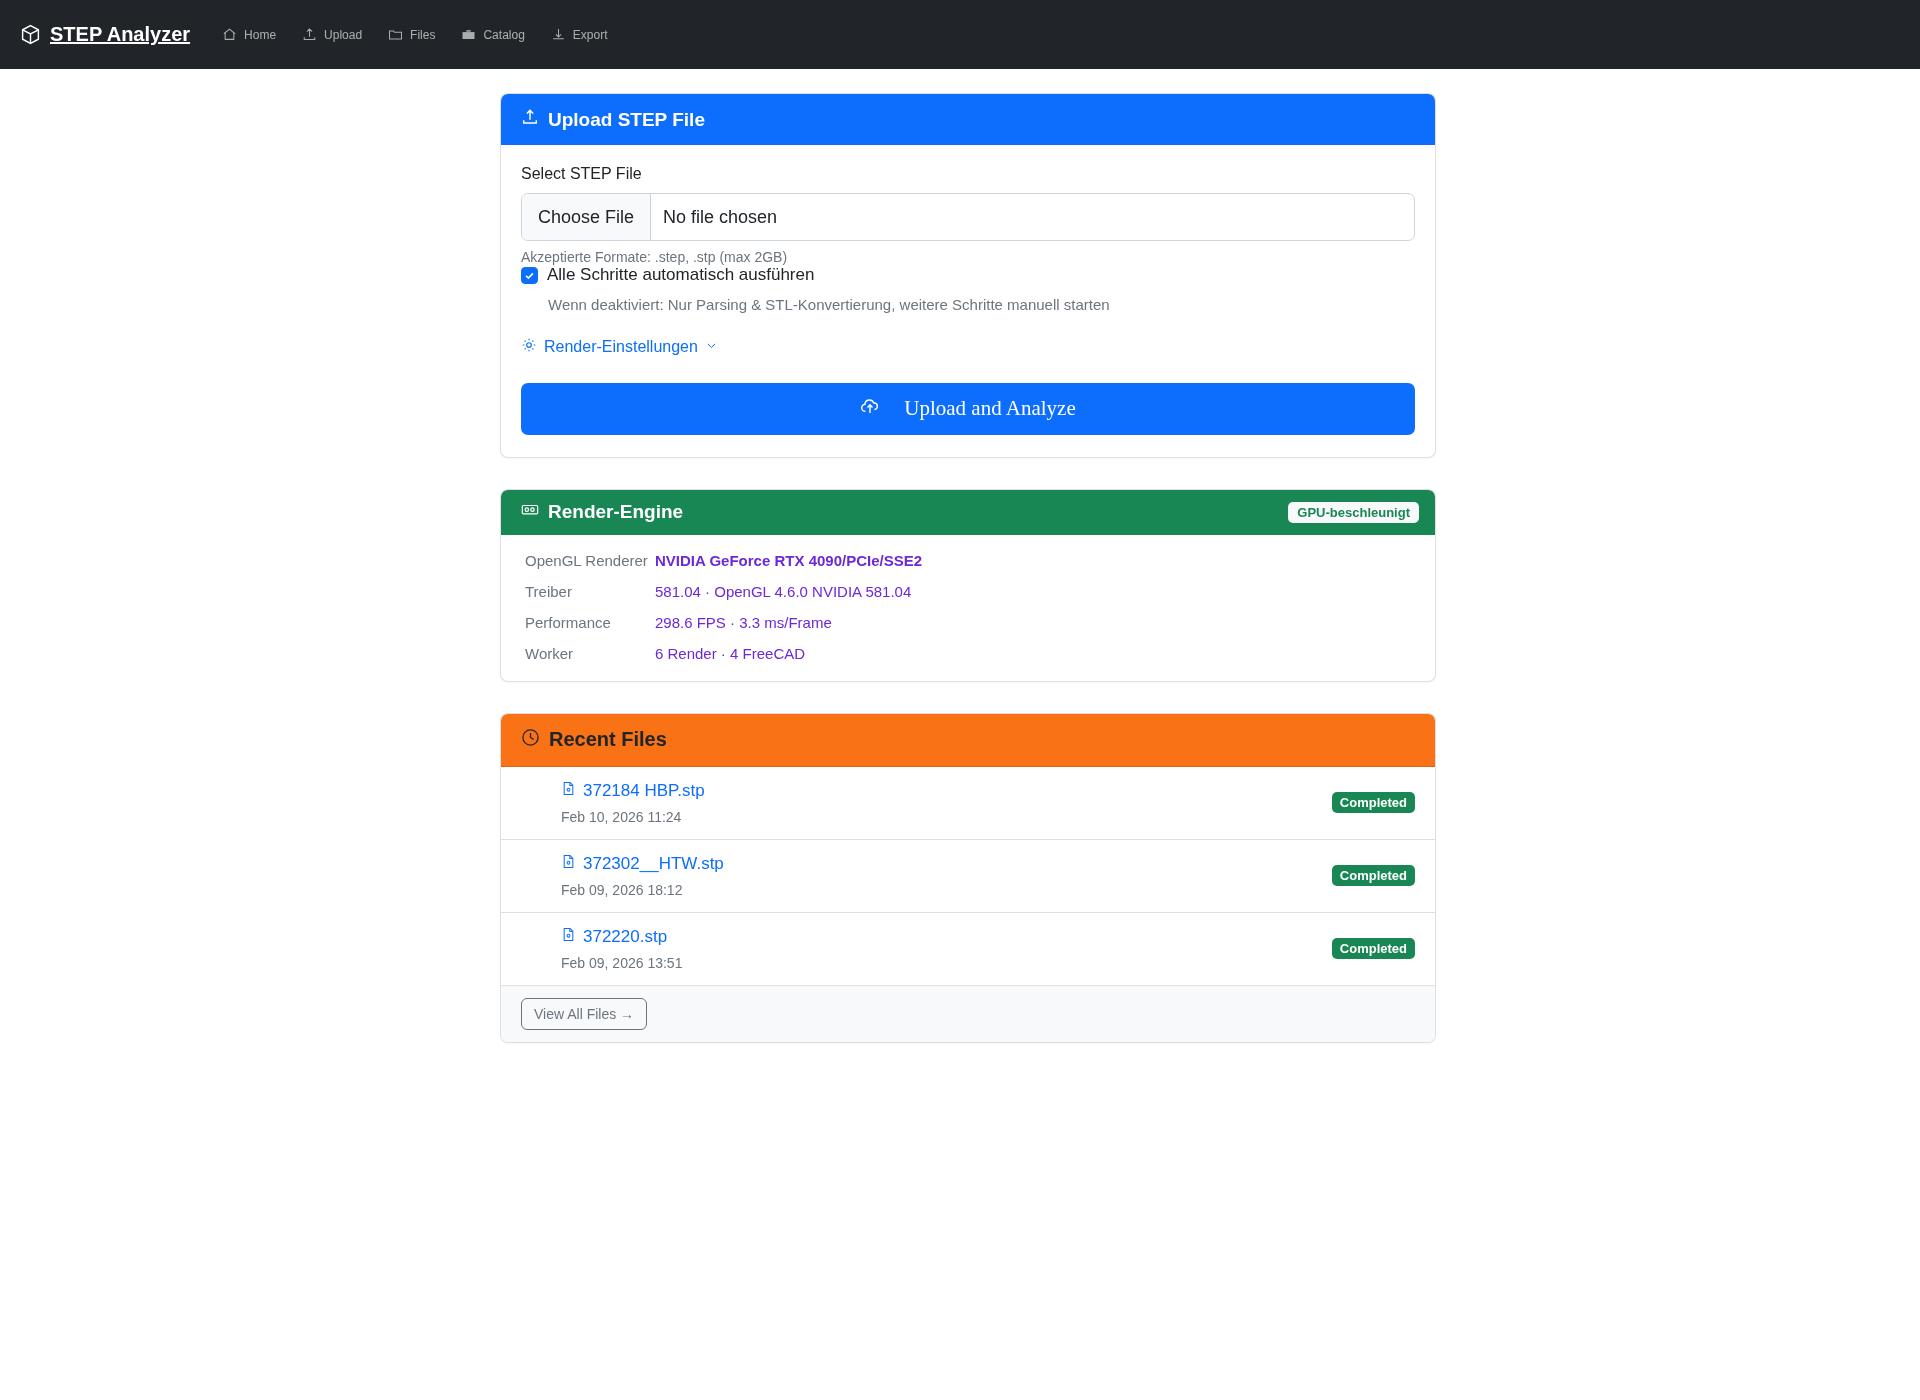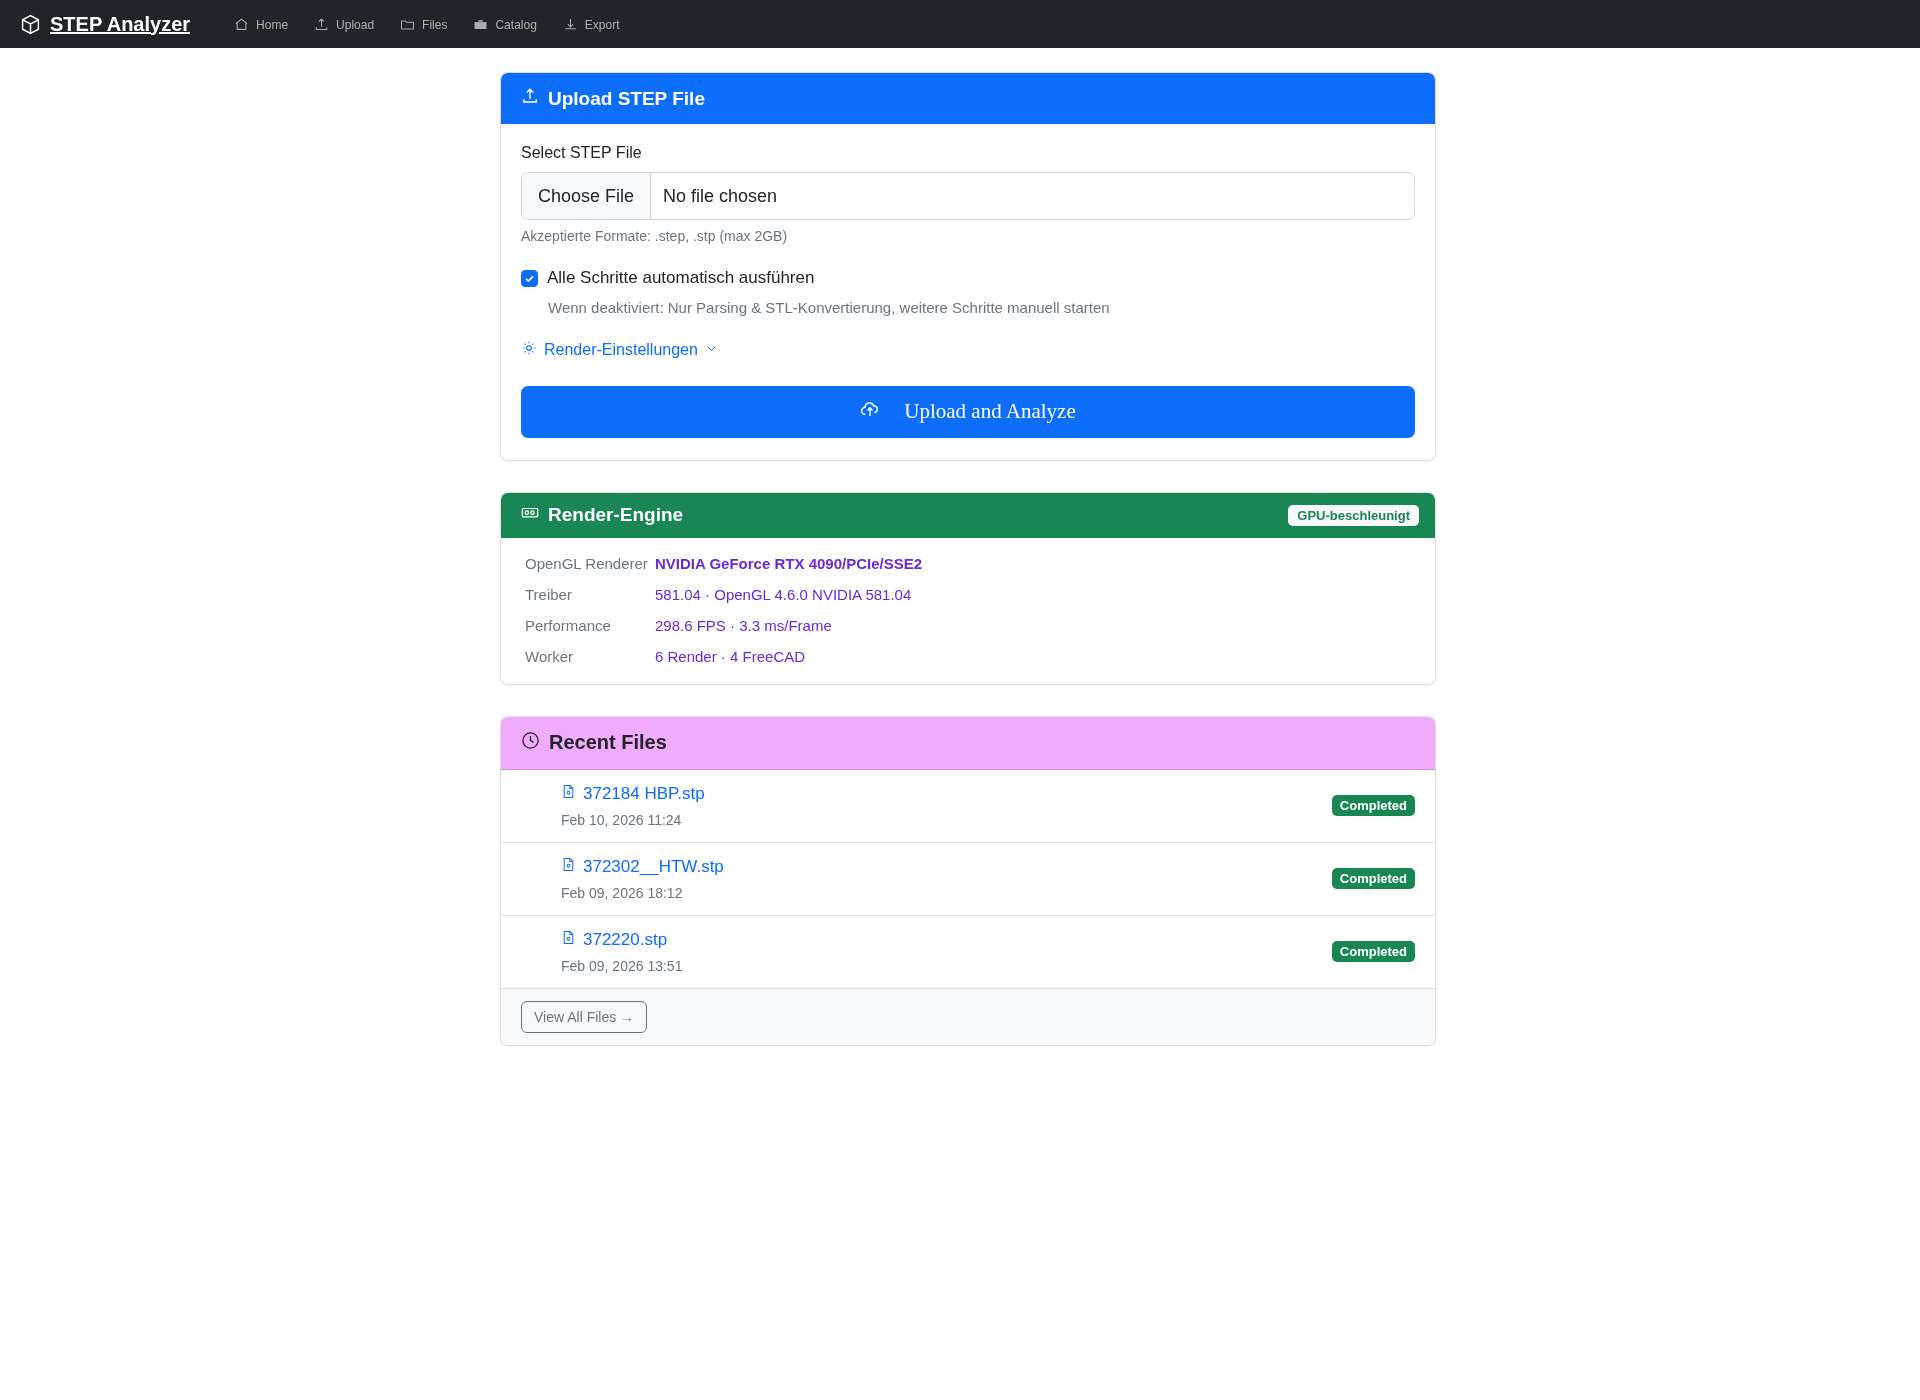--- a/index.html
+++ b/index.html
@@ -6,26 +6,26 @@
   html, body {
     margin: 0; padding: 0;
     width: 1920px; height: 1400px;
     background: #ffffff;
     font-family: "Liberation Sans", sans-serif;
     -webkit-font-smoothing: antialiased;
   }
 
   
   .navbar {
-    height: 48px;
+    height: 69px;
     background: #212529;
     display: flex;
     align-items: center;
     padding: 0 20px;
-    gap: 12px;
+    gap: 0;
   }
   .brand {
     display: flex;
     align-items: center;
     gap: 9px;
     color: #ffffff;
     font-size: 20px;
     font-weight: 600;
     margin-right: 32px;
     white-space: nowrap;
@@ -73,21 +73,21 @@
     align-items: center;
     gap: 9px;
   }
   .card-header.blue { background: #0d6efd; color: #fff; }
   .card-header.green {
     background: #198754; color: #fff;
     justify-content: space-between;
     padding: 11px 16px 11px 20px;
   }
   .card-header.light {
-    background: #f0abfc;
+    background: #f97316;
     color: #212529;
     border-bottom: 1px solid rgba(0,0,0,0.125);
     font-size: 20px;
   }
   .hdr-left { display: flex; align-items: center; gap: 9px; }
   .badge-light {
     background: #f8f9fa;
     color: #198754;
     font-size: 13px;
     font-weight: 700;
@@ -133,21 +133,20 @@
   }
   .form-hint {
     font-size: 14px;
     color: #6c757d;
     margin-top: 8px;
   }
   .check-row {
     display: flex;
     align-items: flex-start;
     gap: 9px;
-    margin-top: 24px;
   }
   .cbox {
     width: 17px; height: 17px;
     margin-top: 2px;
     border-radius: 4px;
     background: #0d6efd;
     border: 1px solid #0d6efd;
     display: flex;
     align-items: center;
     justify-content: center;

